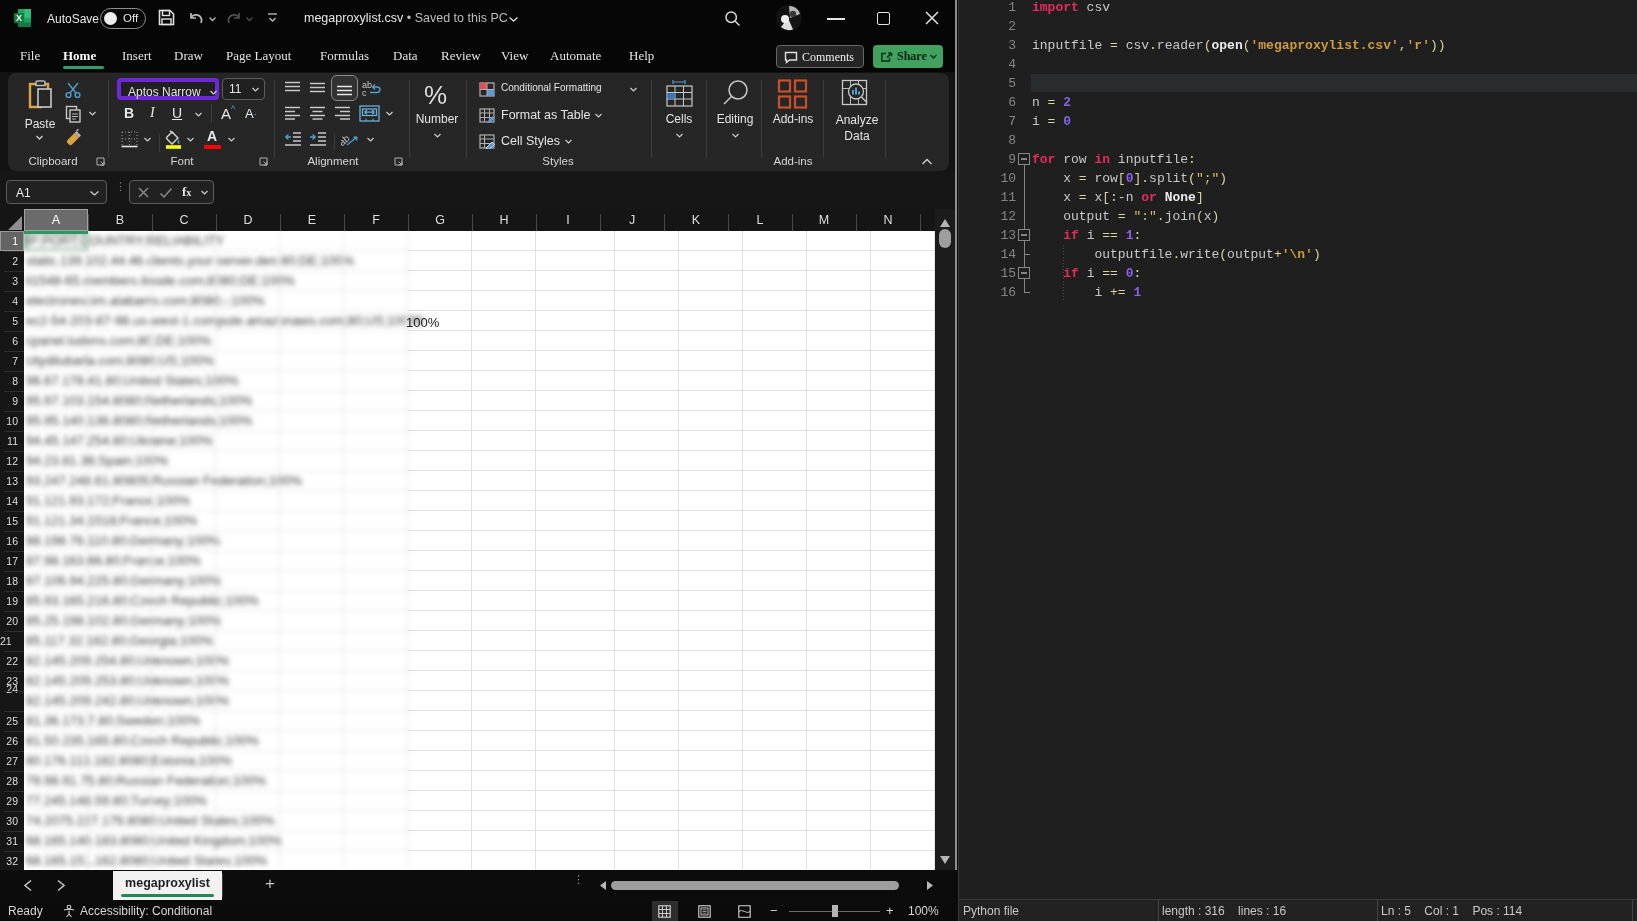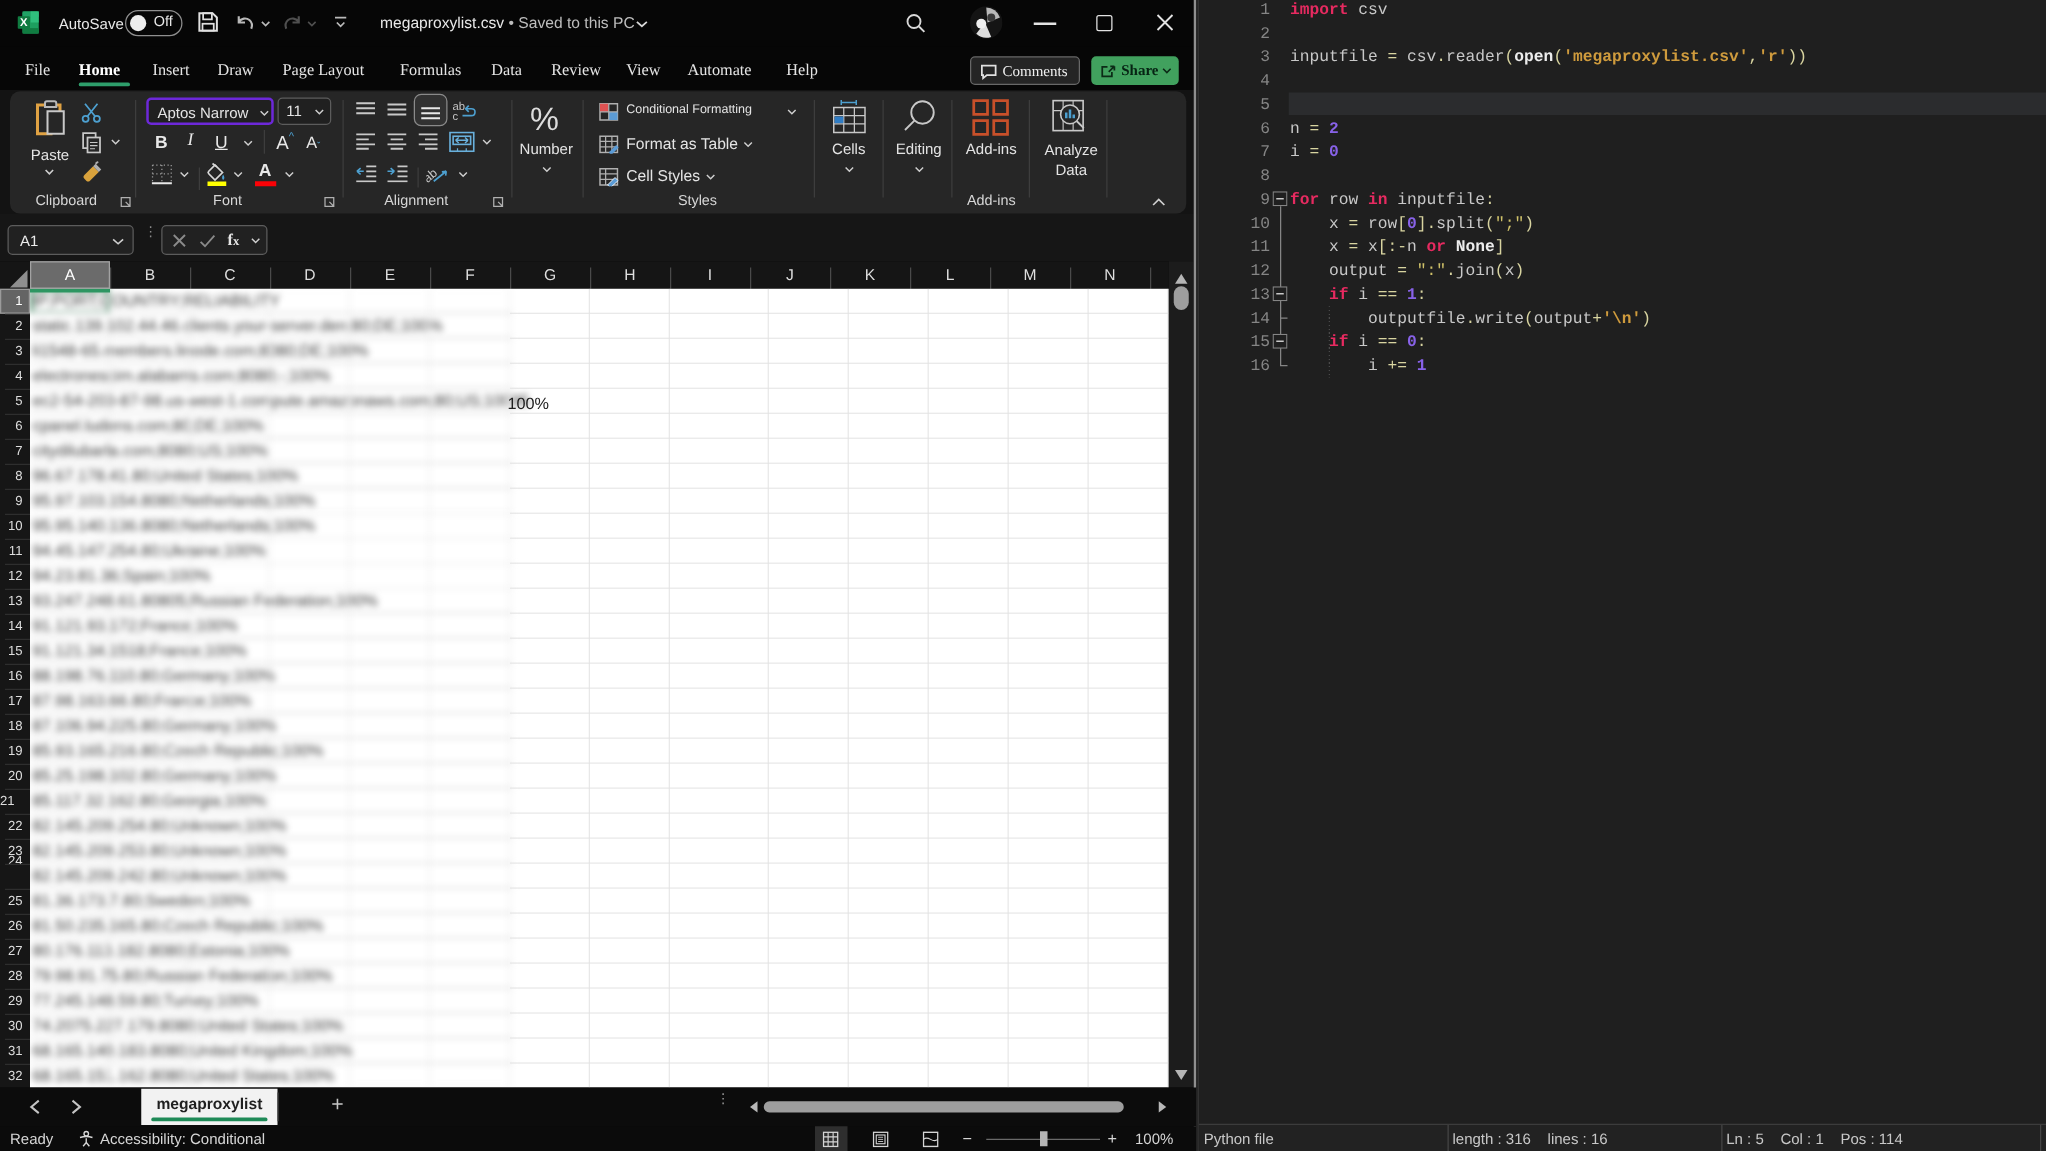--- a/index.html
+++ b/index.html
@@ -158,21 +158,21 @@
     <svg class="abs" style="left:65px;top:129px;" width="18" height="18" viewBox="0 0 18 18">
       <path d="M2.5 11 L9.5 4 L14 8.5 L7 15.5 Q5.5 17 4 15.5 L2.5 14 Q1 12.5 2.5 11 Z" fill="#d9a23c"></path>
       <path d="M9.5 4 L11.5 2 L16 6.5 L14 8.5" fill="#b0b0b0"></path>
       <path d="M11.5 2 L13.5 0.2" stroke="#b0b0b0" stroke-width="1.5" fill="none"></path>
     </svg>
     <div class="abs" style="left:18px;top:155px;width:70px;text-align:center;font-size:11.5px;color:#d6d6d6;">Clipboard</div>
     <svg class="abs" style="left:95px;top:156px;" width="11" height="11" viewBox="0 0 11 11">
       <path d="M2 2 H9 V9 H2 Z M9 9 L5.5 5.5 M9 5.5 V9 H5.5" fill="none" stroke="#b0b0b0" stroke-width="1"></path>
     </svg>
     
-    <div class="abs" style="left:117px;top:78px;width:102px;height:22px;border:2px solid #6d28d9;border-radius:4px;background:#202020;">
+    <div class="abs" style="left:117px;top:78px;width:102px;height:22px;border:4px solid #6d28d9;border-radius:4px;background:#202020;">
       <span class="abs" style="left:7px;top:3px;font-size:12px;">Aptos Narrow</span>
       <svg class="abs" style="left:88px;top:8px;" width="9" height="6" viewBox="0 0 9 6">
           <path d="M1.5 1 L4.5 4 L7.5 1" fill="none" stroke="#cfcfcf" stroke-width="1.2"></path>
         </svg>
     </div>
     <div class="abs" style="left:222px;top:78px;width:43px;height:22px;border:1px solid #5c5c5c;border-radius:4px;background:#202020;">
       <span class="abs" style="left:6px;top:3px;font-size:12px;">11</span>
       <svg class="abs" style="left:28px;top:8px;" width="9" height="6" viewBox="0 0 9 6">
           <path d="M1.5 1 L4.5 4 L7.5 1" fill="none" stroke="#cfcfcf" stroke-width="1.2"></path>
         </svg>

